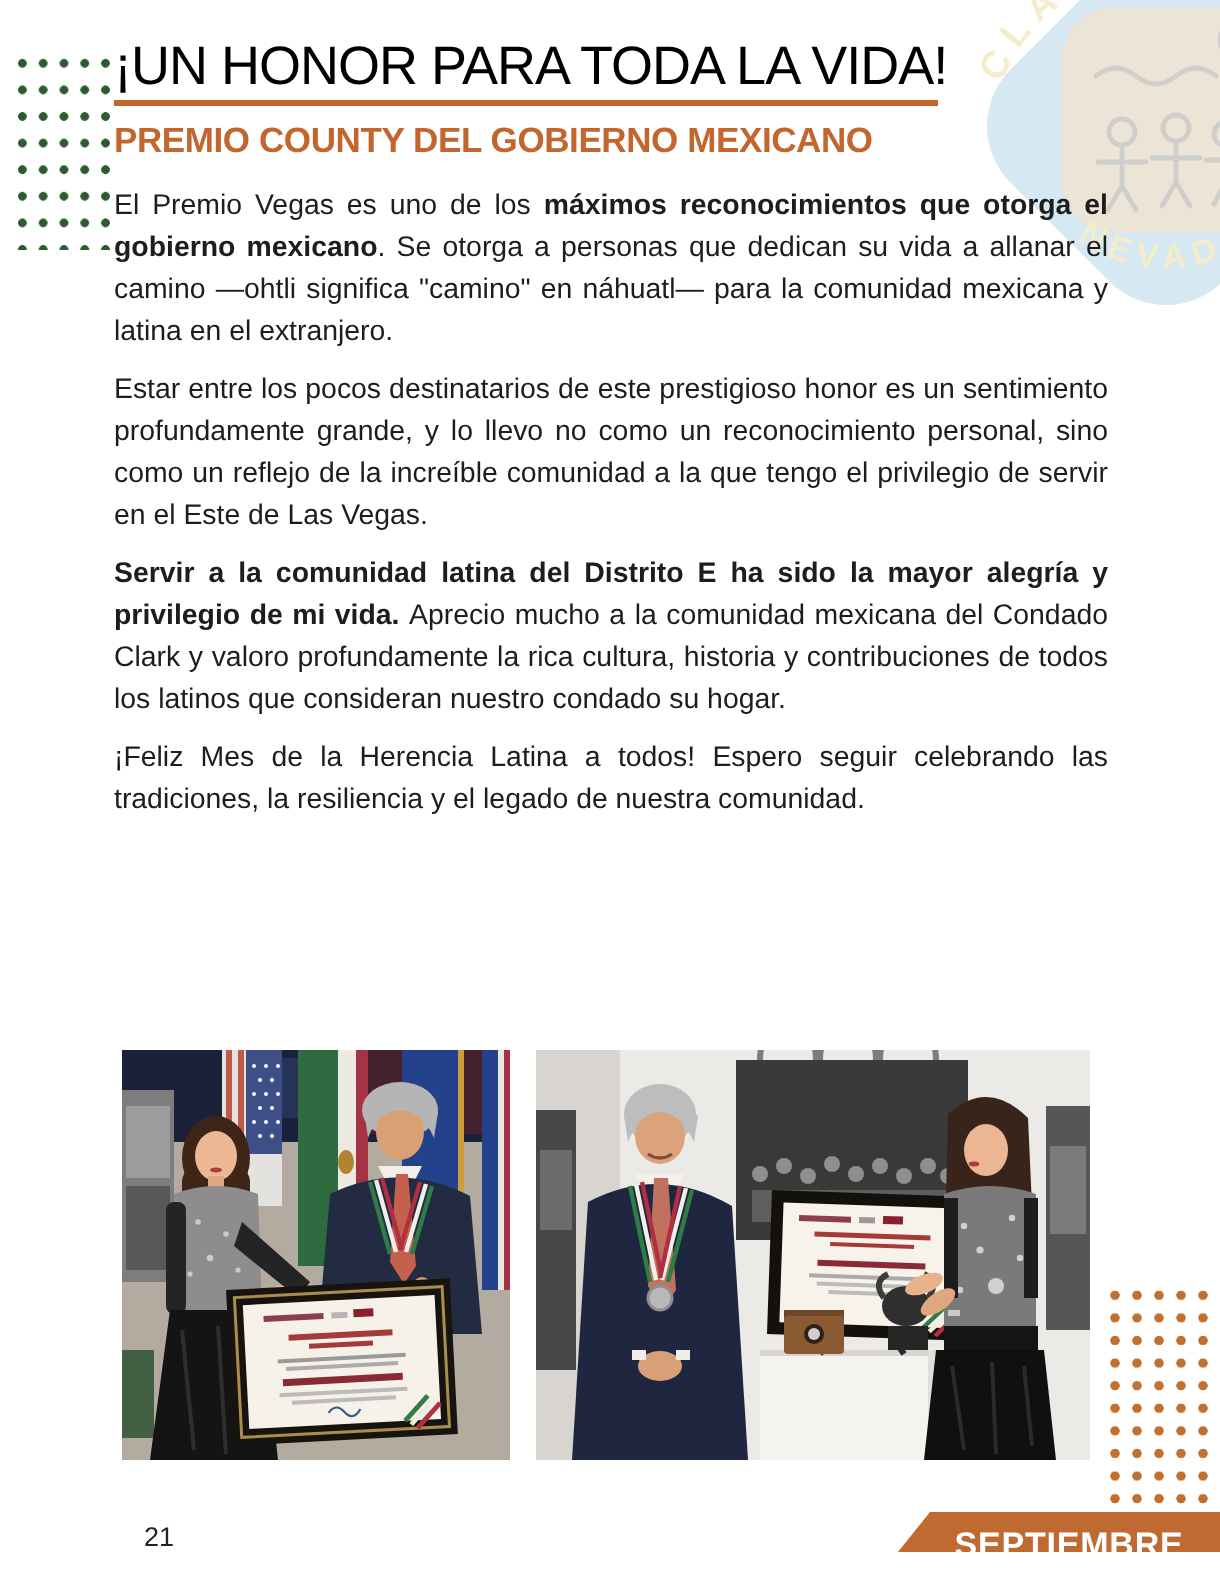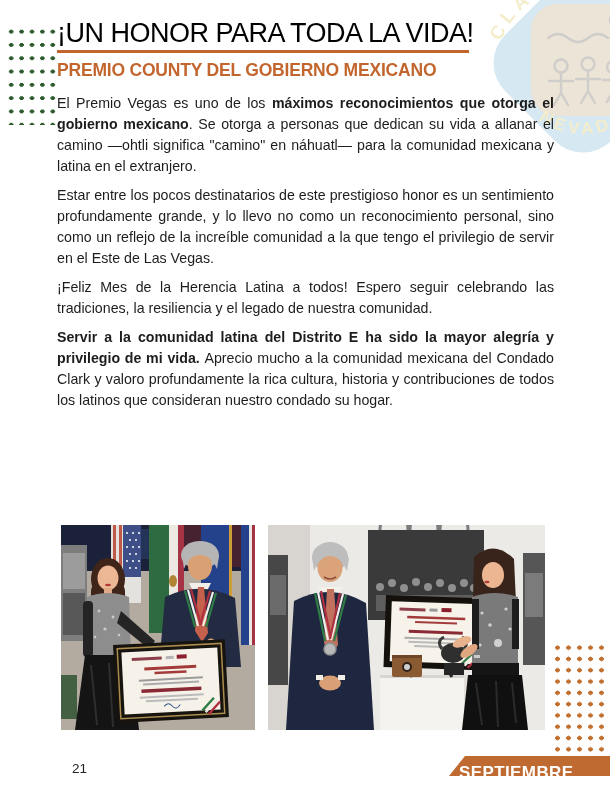--- a/index.html
+++ b/index.html
@@ -34,21 +34,21 @@
   .photo{position:absolute;top:525px;height:205px;overflow:hidden;background:#ddd;}
   .photo svg{display:block;}
   .photo-1{left:61px;width:194px;}
   .photo-2{left:268px;width:277px;}
 
   
   .page-number{position:absolute;left:44px;top:761px;font-size:13.5px;color:#222;margin-left:28px;}
   .month-banner{position:absolute;left:449px;top:756px;width:161px;height:20px;background:#bf6a31;
     clip-path:polygon(16px 0,100% 0,100% 100%,0 100%);
     color:#ffffff;font-weight:700;font-size:17px;letter-spacing:.4px;
-    line-height:33px;padding-left:10px;box-sizing:border-box;}
+    line-height:33px;text-align:center;padding-left:10px;box-sizing:border-box;}
 </style>
 </head>
 <body>
 
 <div class="page">
 
   <div class="watermark">
     <svg width="230" height="230" viewBox="0 0 230 230">
       <defs>
         <path id="arcTop" d="M 27,125 A 88,88 0 0 1 203,125"></path>
@@ -82,22 +82,22 @@
 
   <div class="header">
     <h1 class="title">¡UN HONOR PARA TODA LA VIDA!</h1>
     <div class="title-underline"></div>
     <h2 class="subtitle">PREMIO COUNTY DEL GOBIERNO MEXICANO</h2>
   </div>
 
   <div class="article">
     <p><span>El Premio Vegas es uno de los </span><strong>máximos reconocimientos que otorga el gobierno mexicano</strong><span>. Se otorga a personas que dedican su vida a allanar el camino —ohtli significa "camino" en náhuatl— para la comunidad mexicana y latina en el extranjero.</span></p>
     <p><span>Estar entre los pocos destinatarios de este prestigioso honor es un sentimiento profundamente grande, y lo llevo no como un reconocimiento personal, sino como un reflejo de la increíble comunidad a la que tengo el privilegio de servir en el Este de Las Vegas.</span></p>
+    <p><strong>Servir a la comunidad latina del Distrito E ha sido la mayor alegría y privilegio de mi vida. </strong><span>Aprecio mucho a la comunidad mexicana del Condado Clark y valoro profundamente la rica cultura, historia y contribuciones de todos los latinos que consideran nuestro condado su hogar.</span></p>
     <p><span>¡Feliz Mes de la Herencia Latina a todos! Espero seguir celebrando las tradiciones, la resiliencia y el legado de nuestra comunidad.</span></p>
-    <p><strong>Servir a la comunidad latina del Distrito E ha sido la mayor alegría y privilegio de mi vida. </strong><span>Aprecio mucho a la comunidad mexicana del Condado Clark y valoro profundamente la rica cultura, historia y contribuciones de todos los latinos que consideran nuestro condado su hogar.</span></p>
   </div>
 
   <div class="photo photo-1">
     <svg width="194" height="205" viewBox="0 0 194 205">
       <rect width="194" height="205" fill="#b3aaa0"></rect>
       <rect x="0" y="0" width="194" height="46" fill="#1b2138"></rect>
       <rect x="118" y="0" width="76" height="42" fill="#4d2230" opacity=".85"></rect>
       <rect x="58" y="4" width="44" height="30" fill="#2c3f6e" opacity=".6"></rect>
 
       <rect x="0" y="20" width="26" height="96" fill="#7d7d7d"></rect>

